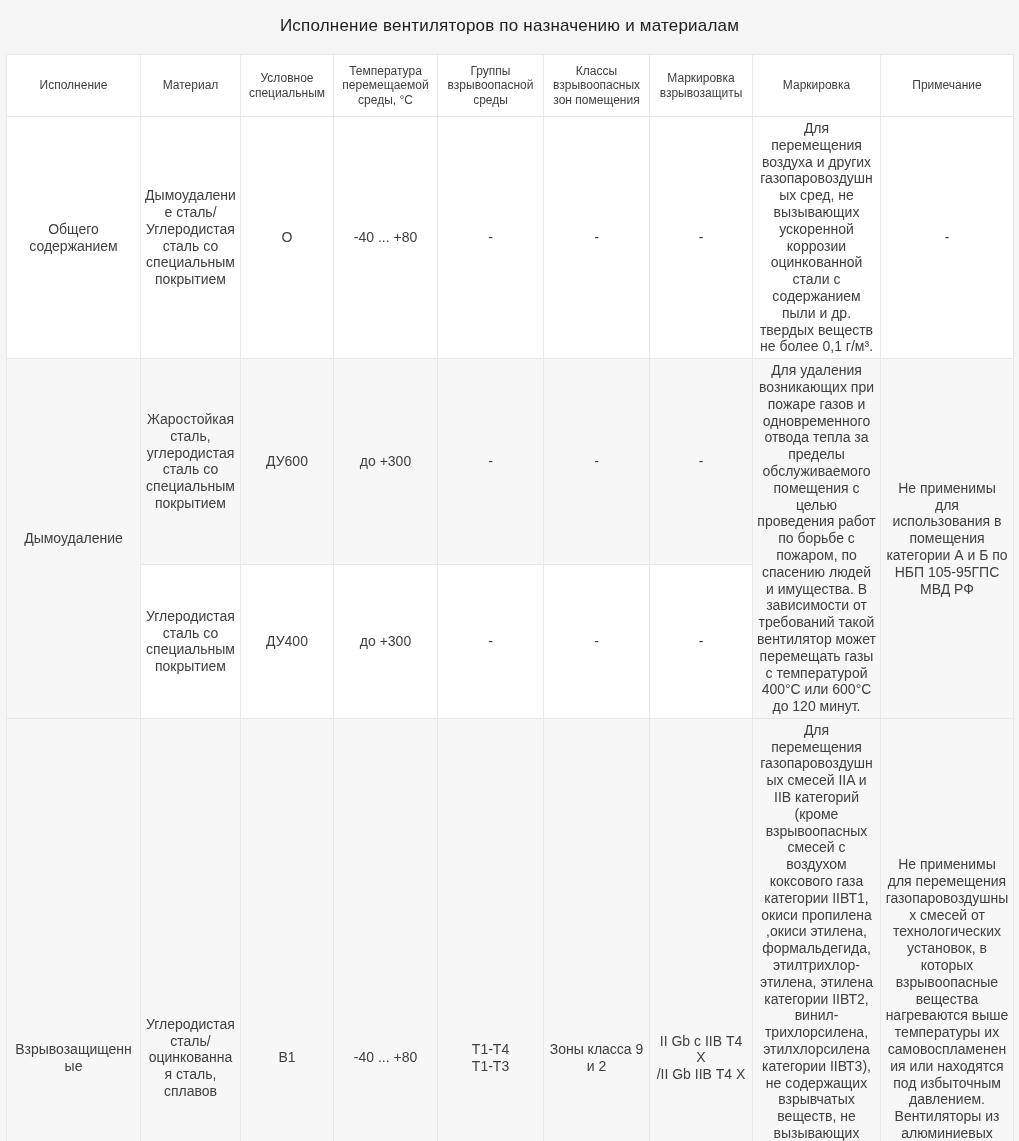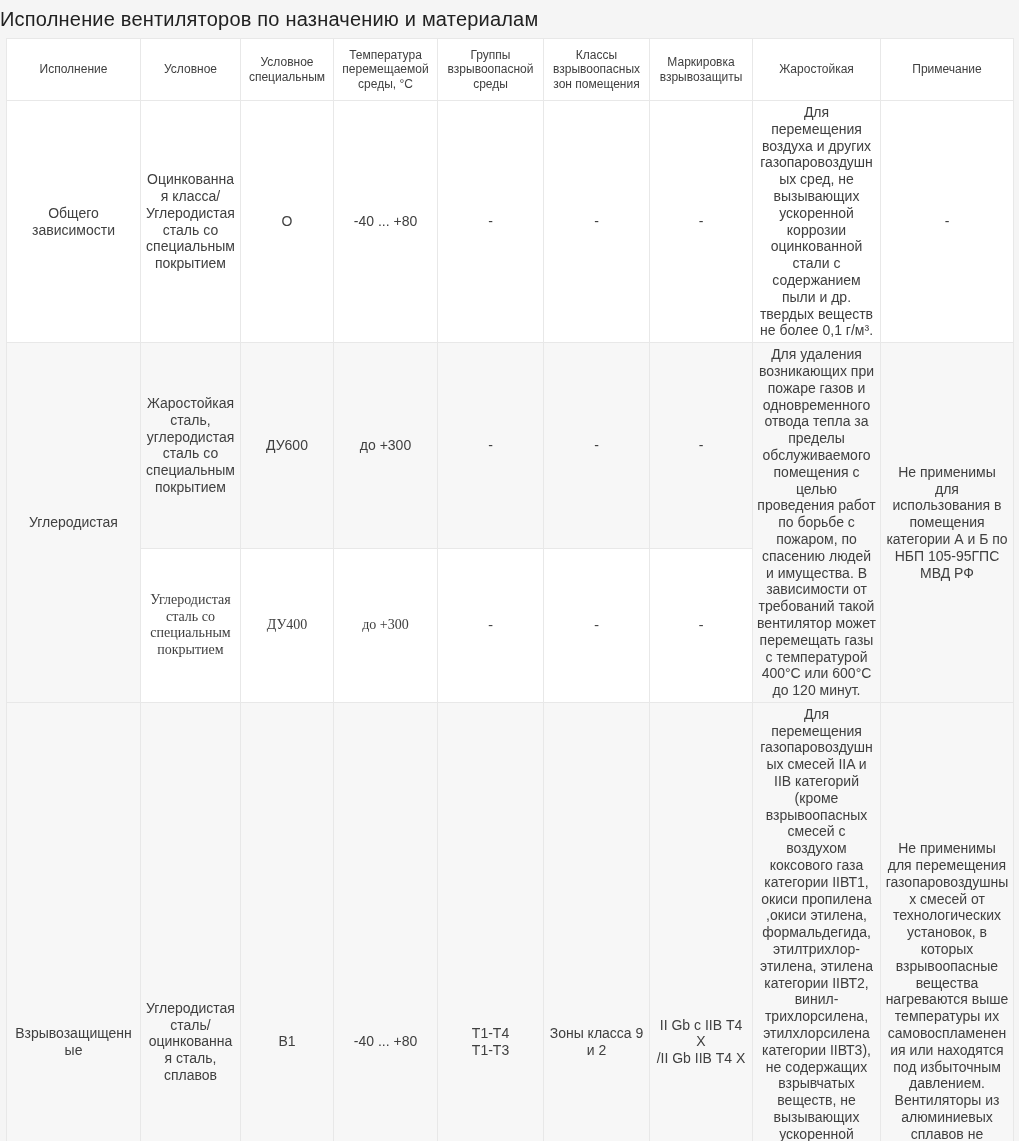--- a/index.html
+++ b/index.html
@@ -8,25 +8,25 @@
   }
   body {
     width: 1019px;
     height: 1141px;
     background: #f5f5f5;
     font-family: "Liberation Sans", "DejaVu Sans", sans-serif;
     color: #404040;
     overflow: hidden;
   }
   .title {
-    margin: 0;
+    margin: 8px;
     padding: 8px 0 7px 0;
     height: 23px;
-    text-align: left;
-    font-size: 20px;
+    text-align: center;
+    font-size: 17px;
     font-weight: 400;
     color: #212121;
     letter-spacing: 0.2px;
   }
   table.specs {
     table-layout: fixed;
     border-collapse: collapse;
     margin: 0 6px;
     width: 1007px;
     background: #ffffff;
@@ -40,21 +40,21 @@
     line-height: 1.2;
     font-weight: 400;
     padding: 3px 4px;
     color: #404040;
     word-wrap: break-word;
   }
   table.specs thead tr { height: 62px; }
   table.specs thead th { background: #ffffff; font-size: 12px; }
   tr.r-general   { height: 202px; }
   tr.r-smoke-a   { height: 176px; }
-  tr.r-smoke-b   { height: 132px; font-family: Liberation Serif, serif; }
+  tr.r-smoke-b   { height: 132px; }
   tr.r-explosion { height: 523px; }
   
   tbody tr:nth-child(even) td { background: #f7f7f7; }
   tbody tr:nth-child(odd) td  { background: #ffffff; }
   .pre { white-space: pre-line; }
 </style>
 </head>
 <body>
 
 <div class="page">
@@ -68,44 +68,44 @@
       <col style="width:104px">
         <col style="width:106px">
         <col style="width:106px">
       <col style="width:103px">
         <col style="width:128px">
         <col style="width:133px">
     </colgroup>
     <thead>
       <tr>
         <th>Исполнение</th>
-        <th>Условное</th>
+        <th>Материал</th>
         <th>Условное специальным</th>
         <th>Температура перемещаемой среды, °С</th>
         <th>Группы взрывоопасной среды</th>
         <th>Классы взрывоопасных зон помещения</th>
         <th>Маркировка взрывозащиты</th>
-        <th>Жаростойкая</th>
+        <th>Маркировка</th>
         <th>Примечание</th>
       </tr>
     </thead>
     <tbody>
       <tr class="r-general">
-        <td>Общего зависимости</td>
-        <td>Оцинкованная класса/ Углеродистая сталь со специальным покрытием</td>
+        <td>Общего содержанием</td>
+        <td>Дымоудаление сталь/ Углеродистая сталь со специальным покрытием</td>
         <td>О</td>
         <td>-40 ... +80</td>
         <td>-</td>
         <td>-</td>
         <td>-</td>
         <td>Для перемещения воздуха и других газопаровоздушных сред, не вызывающих ускоренной коррозии оцинкованной стали с содержанием пыли и др. твердых веществ не более 0,1 г/м³.</td>
         <td>-</td>
       </tr>
       <tr class="r-smoke-a">
-        <td rowspan="2">Углеродистая</td>
+        <td rowspan="2">Дымоудаление</td>
         <td>Жаростойкая сталь, углеродистая сталь со специальным покрытием</td>
         <td>ДУ600</td>
         <td>до +300</td>
         <td>-</td>
         <td>-</td>
         <td>-</td>
         <td rowspan="2">Для удаления возникающих при пожаре газов и одновременного отвода тепла за пределы обслуживаемого помещения с целью проведения работ по борьбе с пожаром, по спасению людей и имущества. В зависимости от требований такой вентилятор может перемещать газы с температурой 400°С или 600°С до 120 минут.</td>
         <td rowspan="2">Не применимы для использования в помещения категории А и Б по НБП 105-95ГПС МВД РФ</td>
       </tr>
       <tr class="r-smoke-b">

